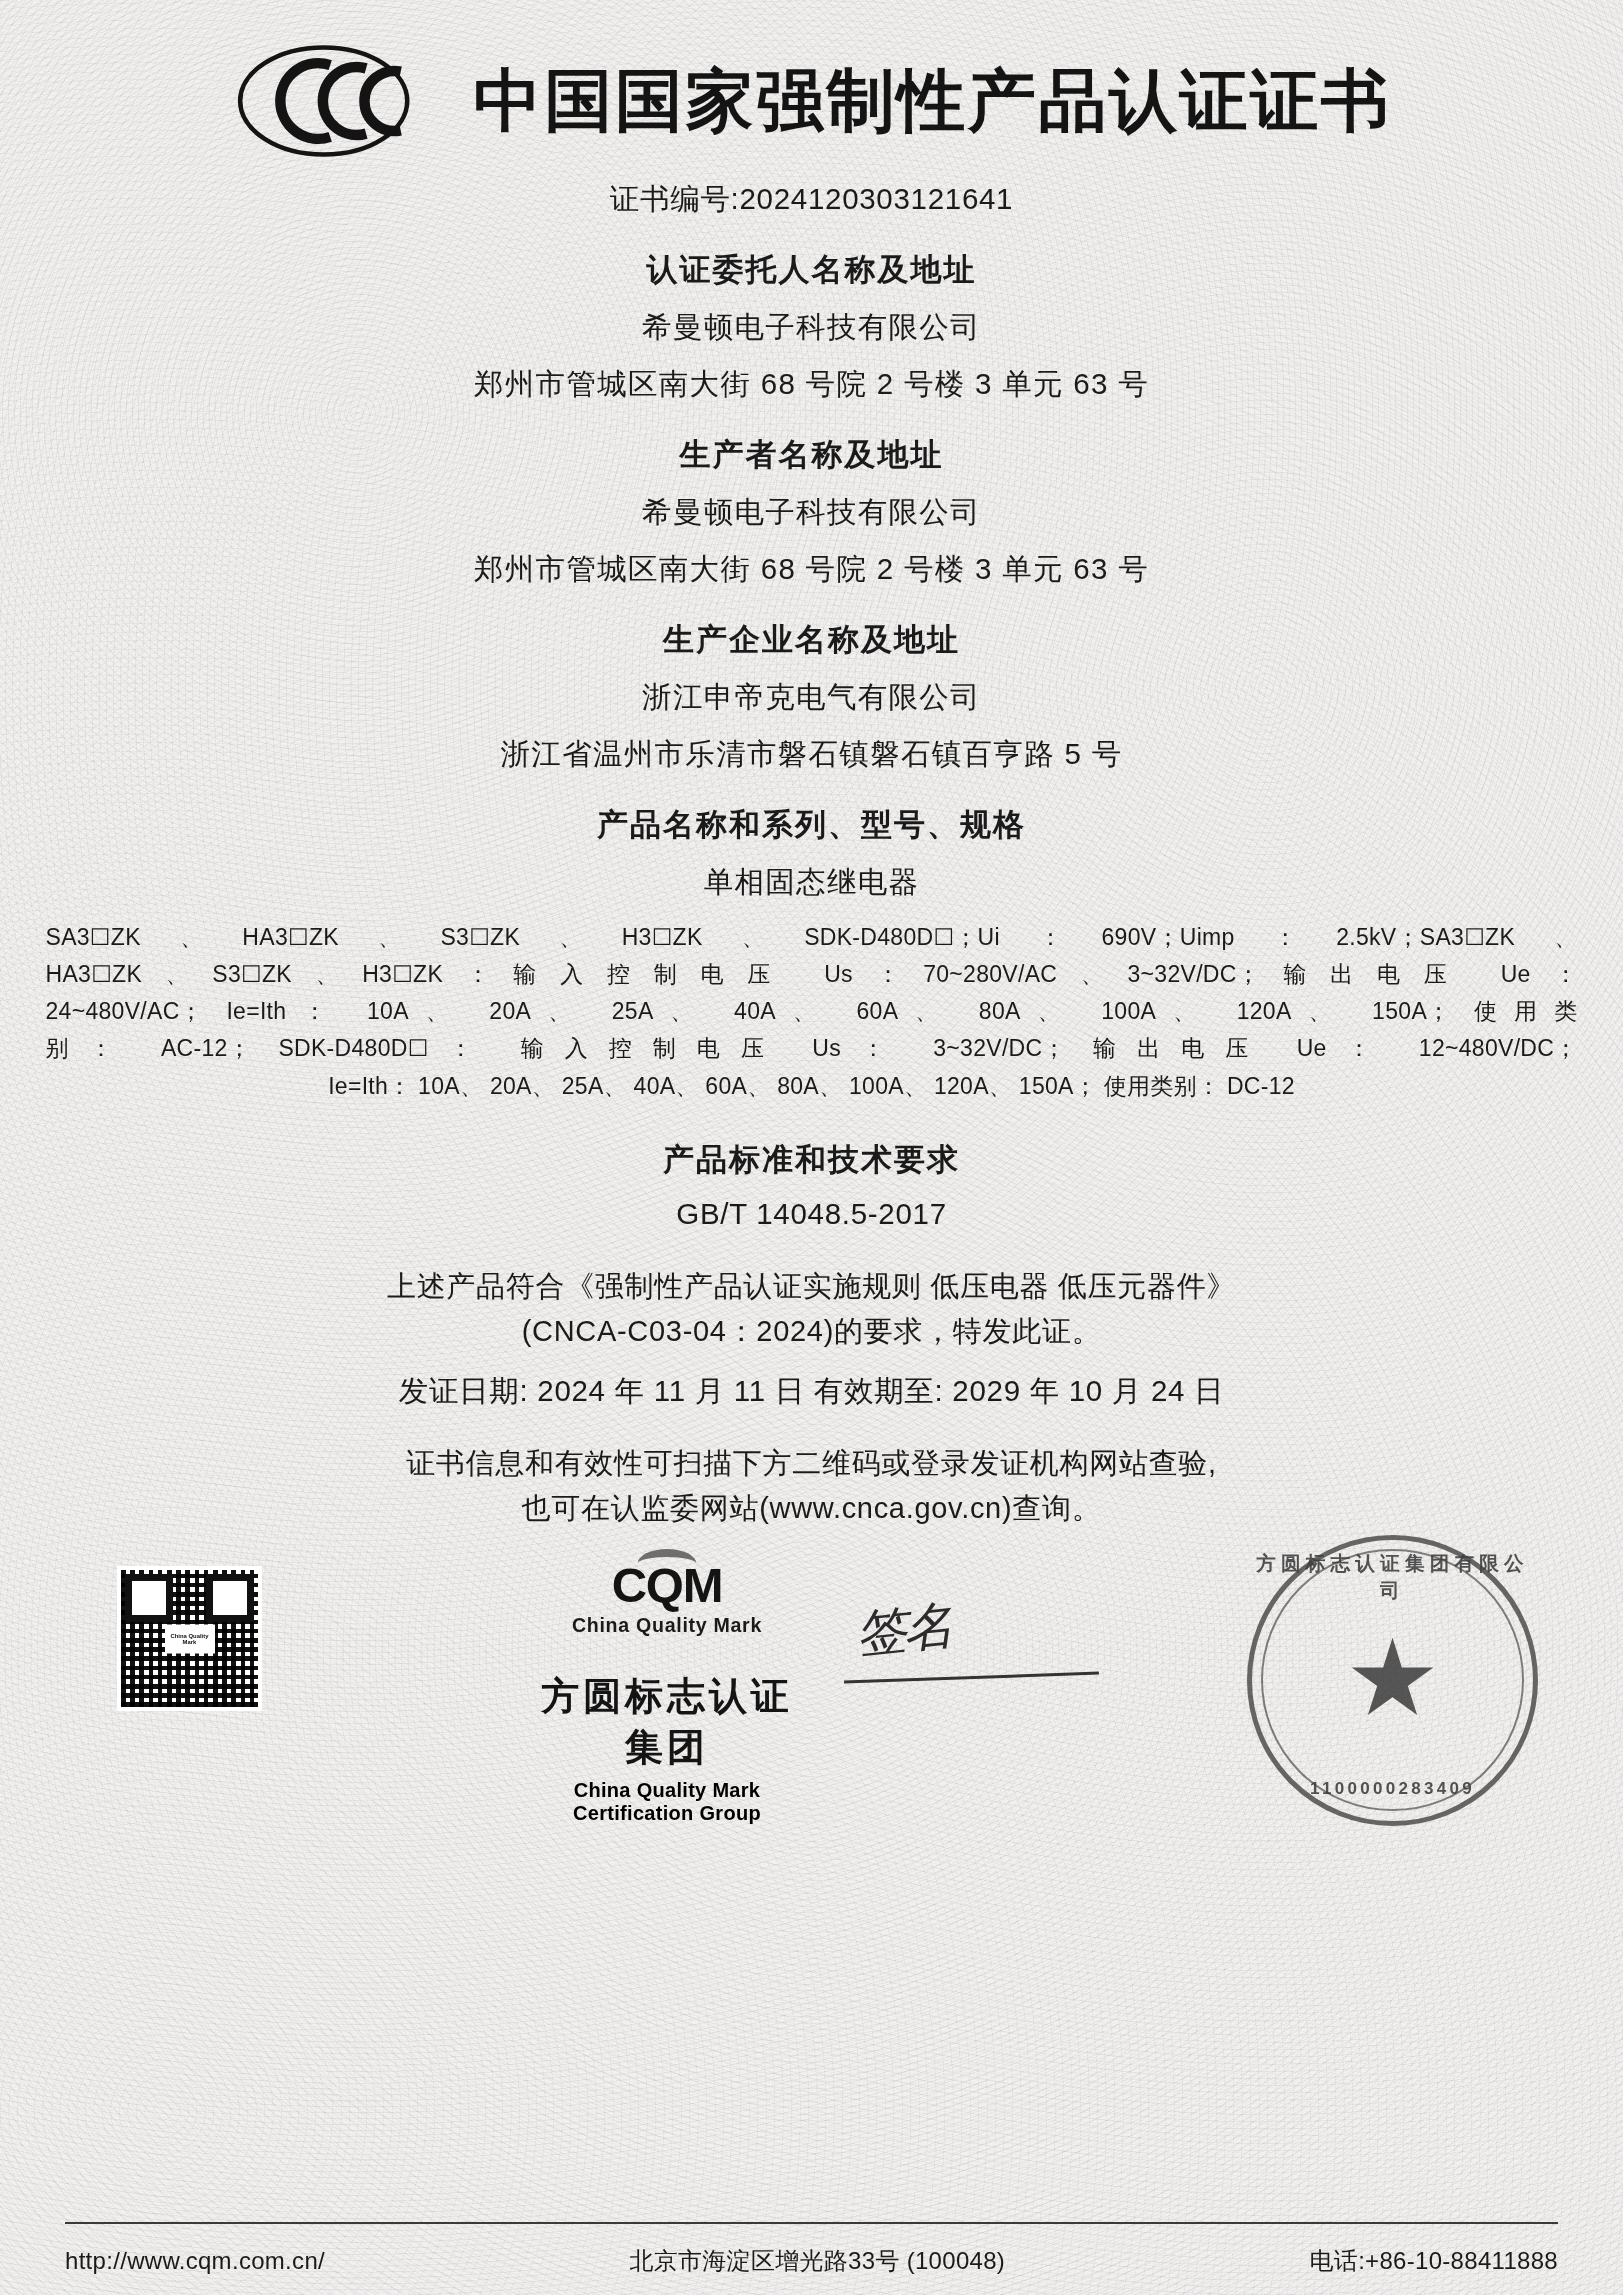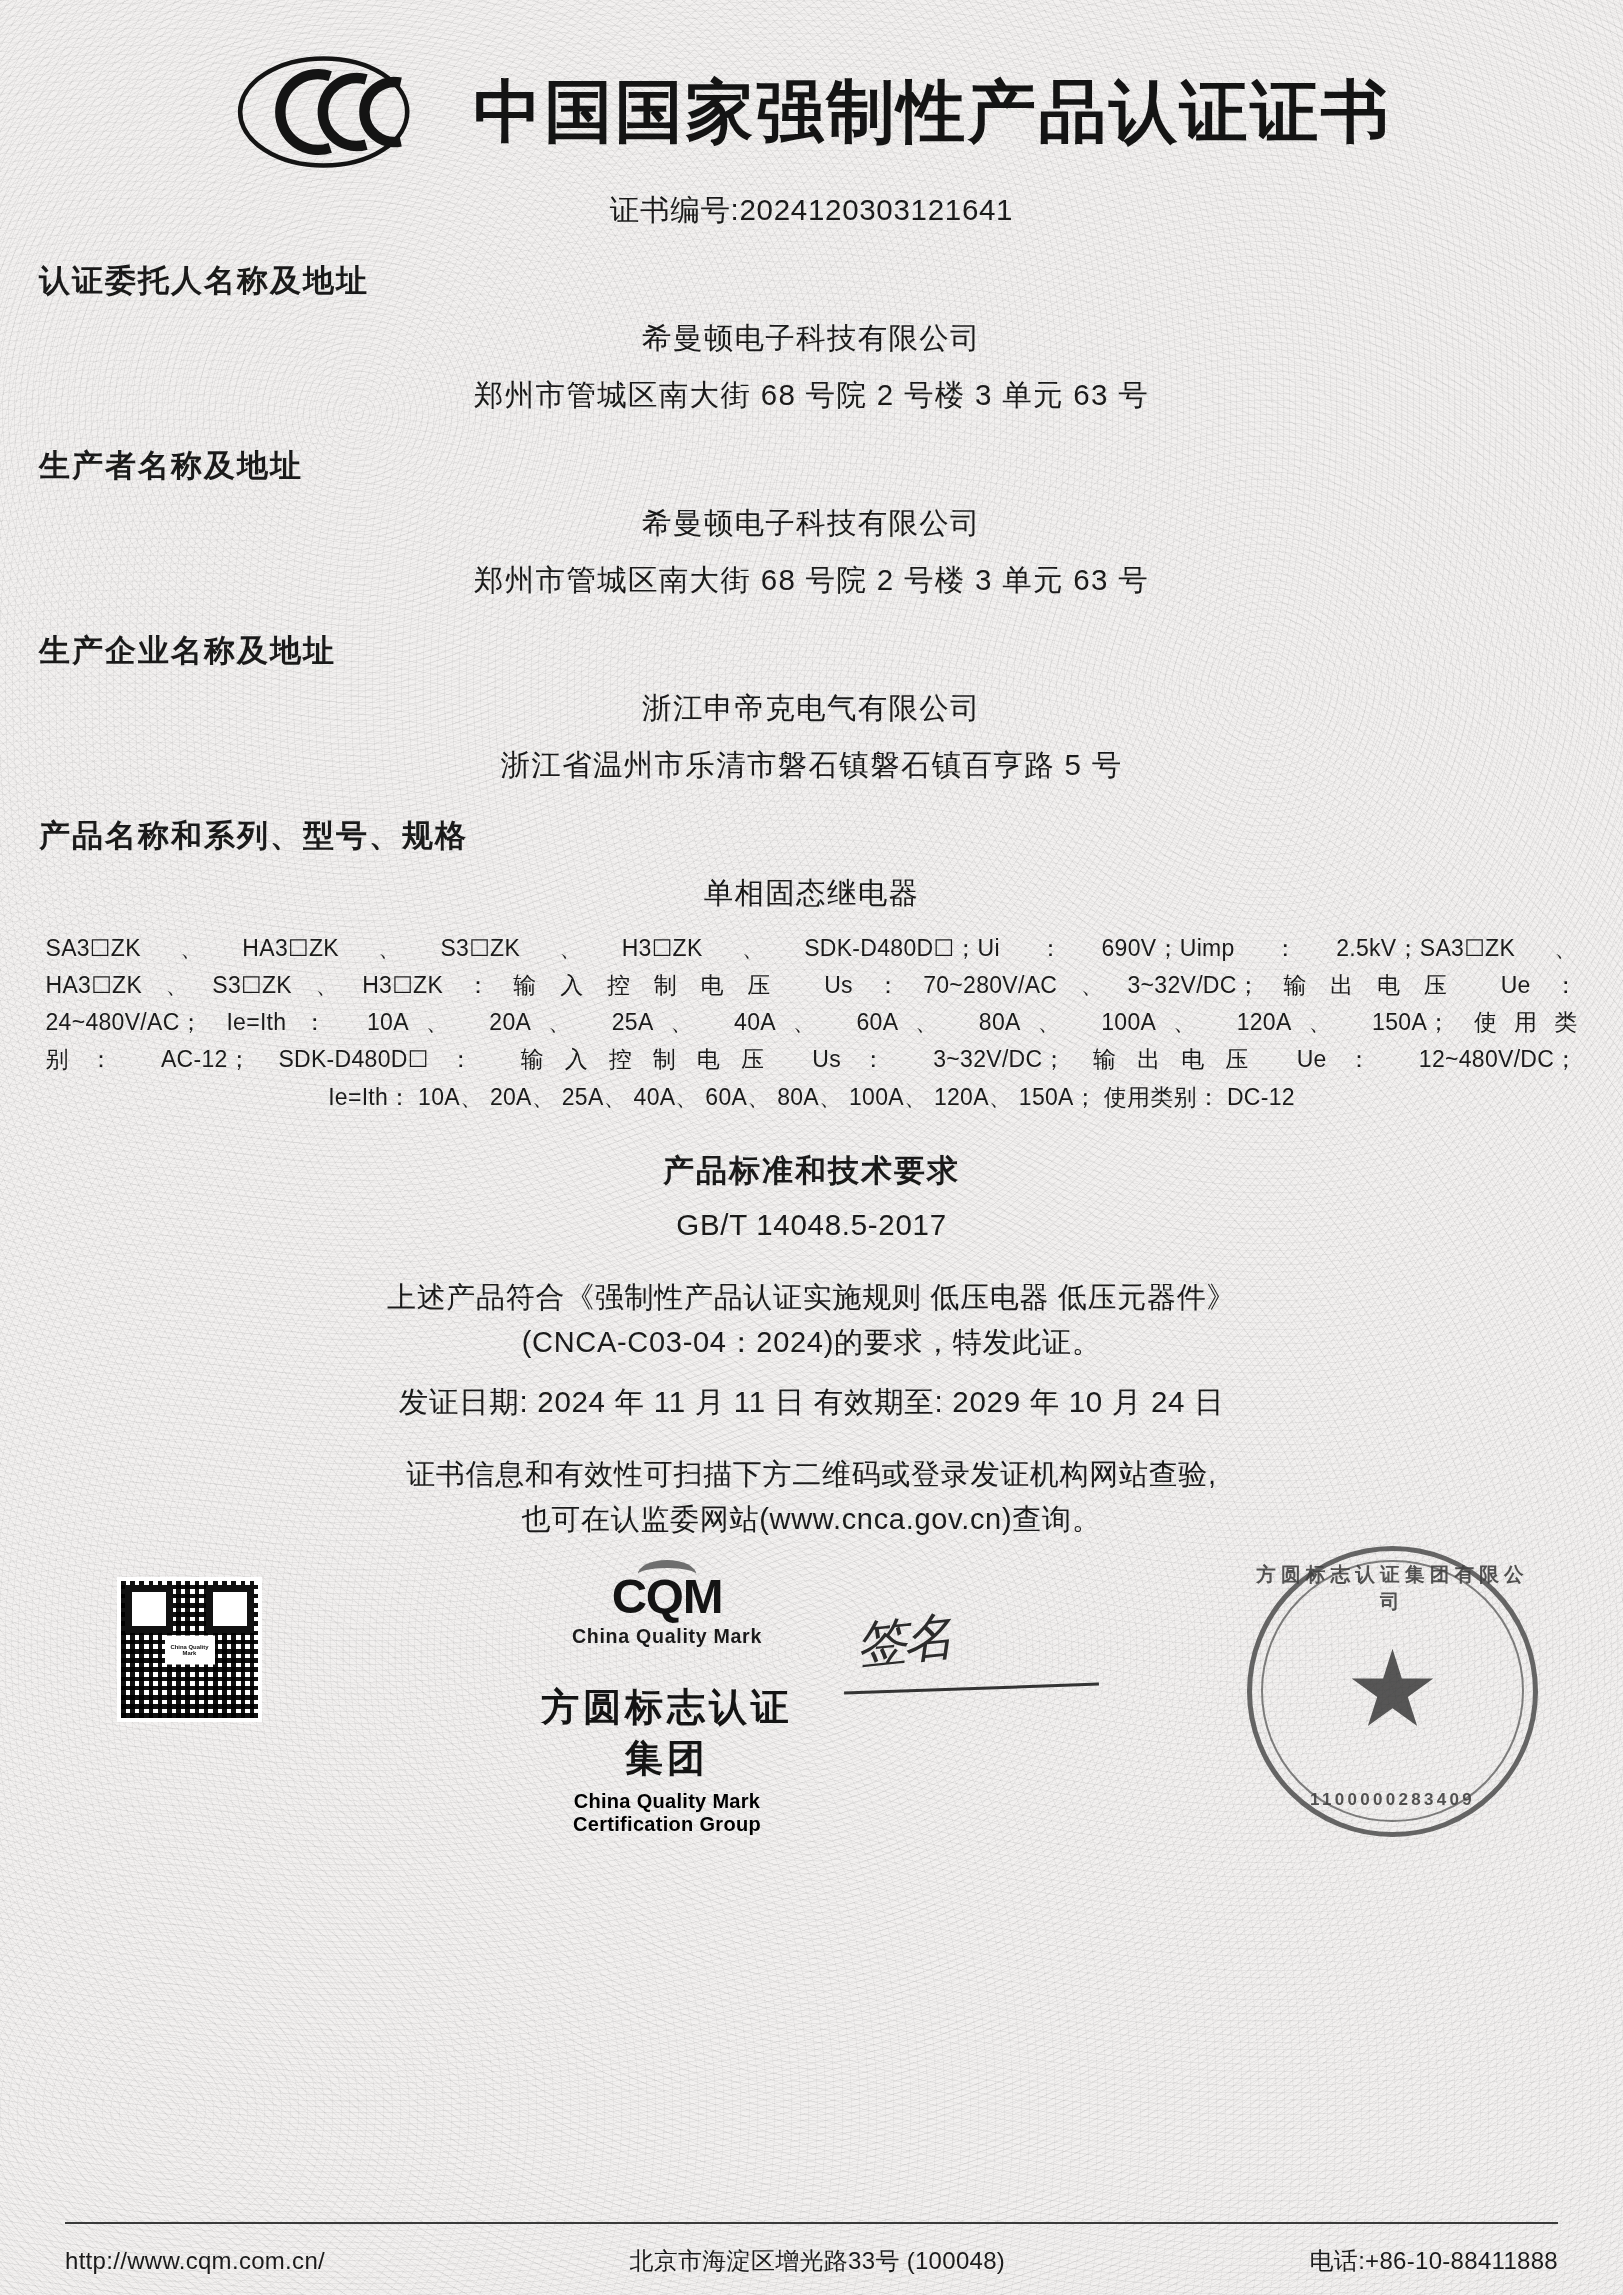--- a/index.html
+++ b/index.html
@@ -36,21 +36,21 @@
     box-sizing: border-box;
     padding: 0 39px;
   }
 
   
   .header {
     display: flex;
     align-items: center;
     justify-content: center;
     gap: 26px;
-    padding-top: 50px;
+    padding-top: 39px;
   }
   .ccc-mark {
     width: 216px;
     height: 124px;
     flex: 0 0 auto;
     position: relative;
   }
   .cert-title {
     font-size: 68px;
     font-weight: bold;
@@ -60,20 +60,21 @@
   }
 
   .cert-number {
     text-align: center;
     font-size: 29.5px;
     margin-top: 17px;
     letter-spacing: 0.7px;
   }
 
   .section-label {
+    text-align: center;
     font-size: 31px;
     font-weight: bold;
     margin-top: 29px;
     letter-spacing: 2px;
   }
   .section-line {
     text-align: center;
     font-size: 29.5px;
     margin-top: 17px;
     letter-spacing: 1.3px;

